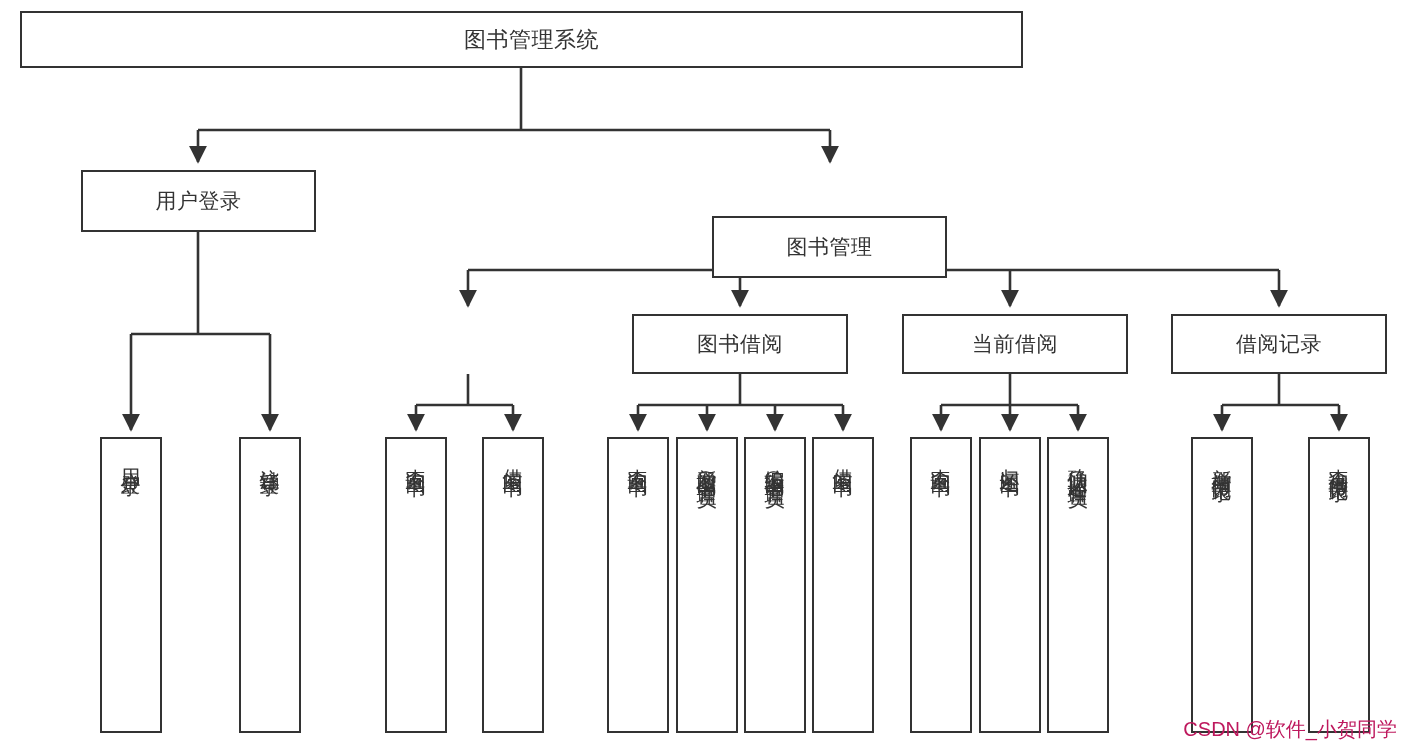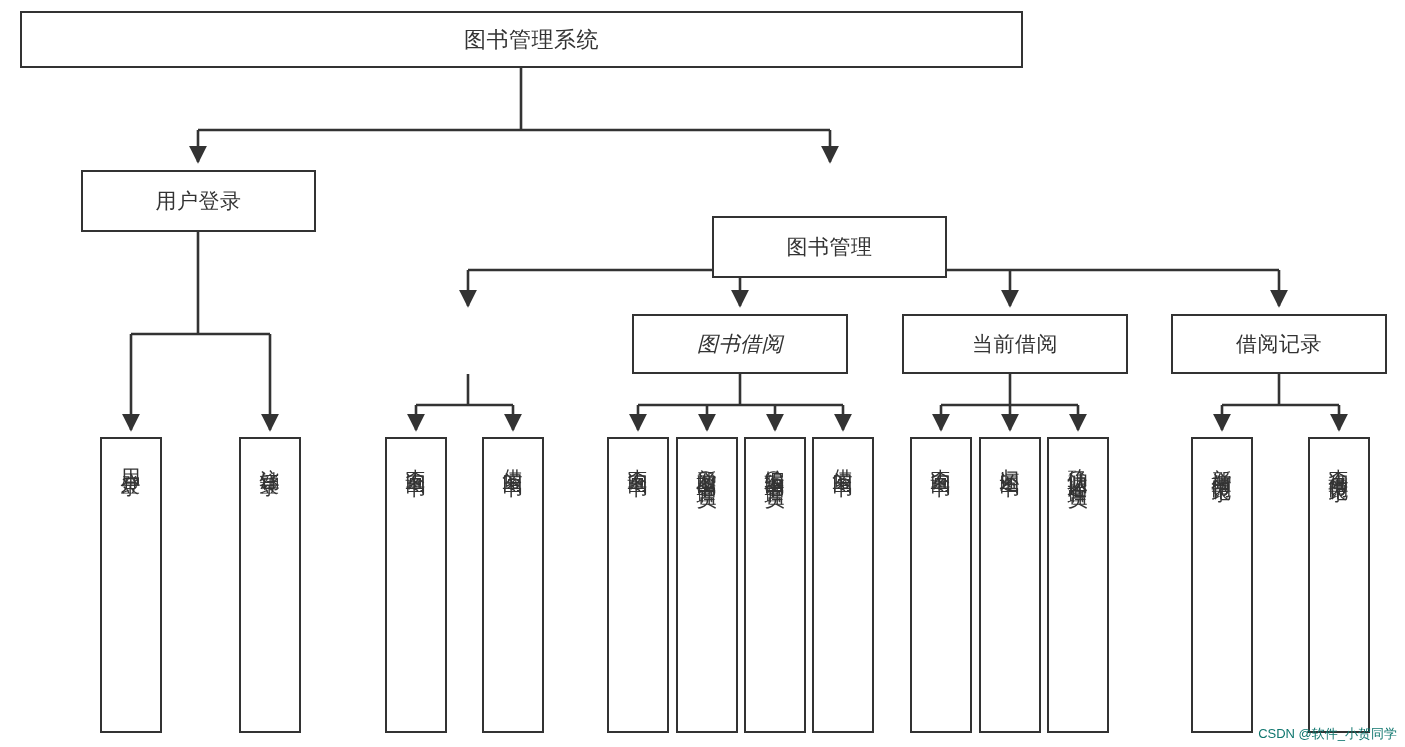--- a/index.html
+++ b/index.html
@@ -60,22 +60,22 @@
     line-height: 1;
   }
   .node.root .node-label {
     font-size: 22px;
     margin-left: 20px;
   }
   .watermark {
     position: absolute;
     right: 8px;
     bottom: 4px;
-    font-size: 13px;
-    color: #0f766e;
+    font-size: 20px;
+    color: #be185d;
     white-space: nowrap;
     font-family: "Liberation Sans", "DejaVu Sans", sans-serif;
   }
 </style>
 </head>
 <body>
 
 <div id="diagram-root">
 
   <svg class="connectors" viewBox="0 0 1405 747" xmlns="http://www.w3.org/2000/svg">
@@ -132,21 +132,21 @@
     <span class="node-label">图书管理系统</span>
   </div>
 
   <div class="node horizontal" style="left:81px; top:170px; width:235px; height:62px;">
     <span class="node-label">用户登录</span>
   </div>
   <div class="node horizontal" style="left:712px; top:170px; width:235px; height:62px;margin-top:46px;">
     <span class="node-label">图书管理</span>
   </div>
 
-  <div class="node horizontal" style="left:632px; top:314px; width:216px; height:60px;font-style:italic;">
+  <div class="node horizontal" style="left:632px; top:314px; width:216px; height:60px;">
     <span class="node-label">图书借阅</span>
   </div>
   <div class="node horizontal" style="left:902px; top:314px; width:226px; height:60px;">
     <span class="node-label">当前借阅</span>
   </div>
   <div class="node horizontal" style="left:1171px; top:314px; width:216px; height:60px;">
     <span class="node-label">借阅记录</span>
   </div>
 
   <div class="node vertical" style="left:100px; top:437px; width:62px; height:296px;">

